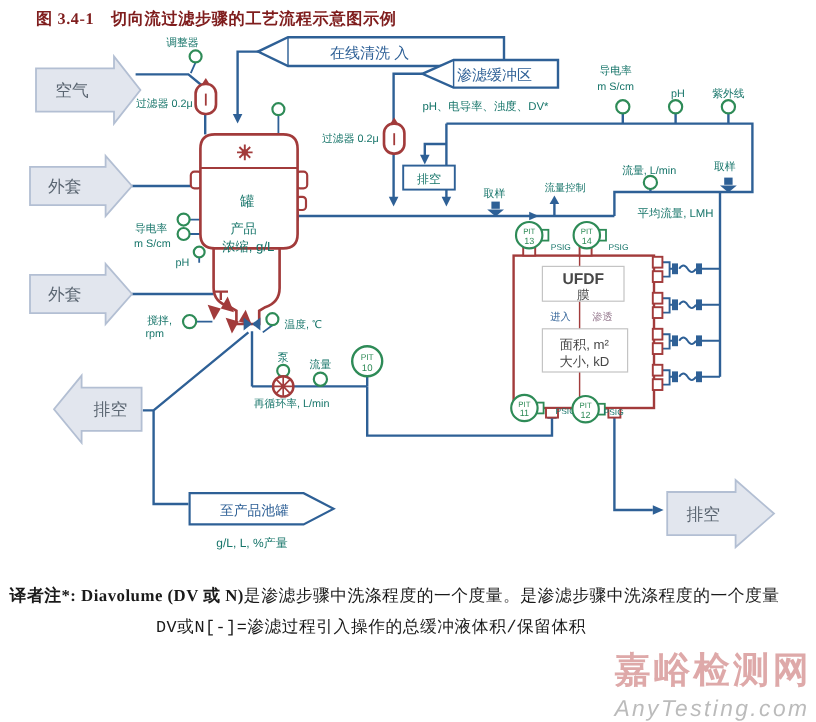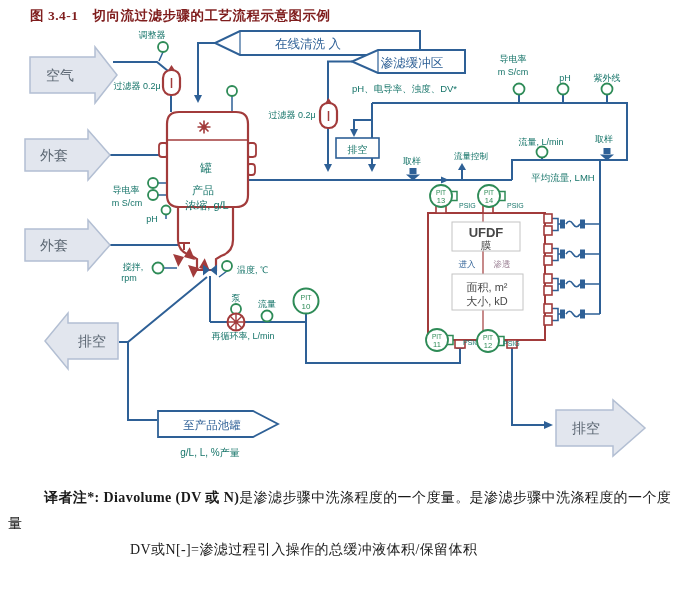--- a/index.html
+++ b/index.html
@@ -5,22 +5,22 @@
   html,body{margin:0;padding:0;background:#fff;}
   .page{position:relative;width:680px;height:602px;background:#fff;overflow:hidden;
         font-family:"Liberation Sans",sans-serif;}
   .title{position:absolute;top:7px;left:30px;font-size:13.5px;font-weight:bold;color:#7f1d1d;
          letter-spacing:0.5px;font-family:"Liberation Serif",serif;}
   .title .pfx{margin-right:14px;}
   svg.diagram{position:absolute;top:0;left:0;}
   svg text{font-family:"Liberation Sans",sans-serif;}
   .footnote{position:absolute;top:485px;left:8px;width:668px;color:#1a1a1a;
             font-family:"Liberation Serif",serif;font-size:14px;line-height:26px;letter-spacing:0.4px;}
-  .footnote .b{font-weight:bold;margin-left:36px;}
-  .footnote .formula{margin-left:122px;}
+  .footnote .b{font-weight:bold;}
+  .footnote .formula{margin-left:122px;font-family:Liberation Mono, monospace;}
   .wm{position:absolute;left:512px;top:538px;pointer-events:none;z-index:5;}
   .wm-cn{font-size:30px;font-weight:bold;color:rgba(214,148,148,0.8);letter-spacing:3px;}
   .wm-en{font-size:19px;font-style:italic;color:rgba(150,150,150,0.65);letter-spacing:2px;margin-top:2px;}
 </style>
 </head>
 <body>
 
 <div class="page">
 
   <div class="title">
@@ -286,14 +286,18 @@
       <text x="563" y="181" font-size="9.5" fill="#17756a" text-anchor="middle">平均流量, LMH</text>
     </g>
 
   </svg>
 
   <div class="footnote">
     <div><span class="b">译者注*: Diavolume (DV 或 N)</span><span>是渗滤步骤中洗涤程度的一个度量。是渗滤步骤中洗涤程度的一个度量</span></div>
     <div class="formula">DV或N[-]=渗滤过程引入操作的总缓冲液体积/保留体积</div>
   </div>
 
+  <div class="wm">
+    <div class="wm-cn">嘉峪检测网</div>
+    <div class="wm-en">AnyTesting.com</div>
+  </div>
 
 </div>
 
 </body></html>

